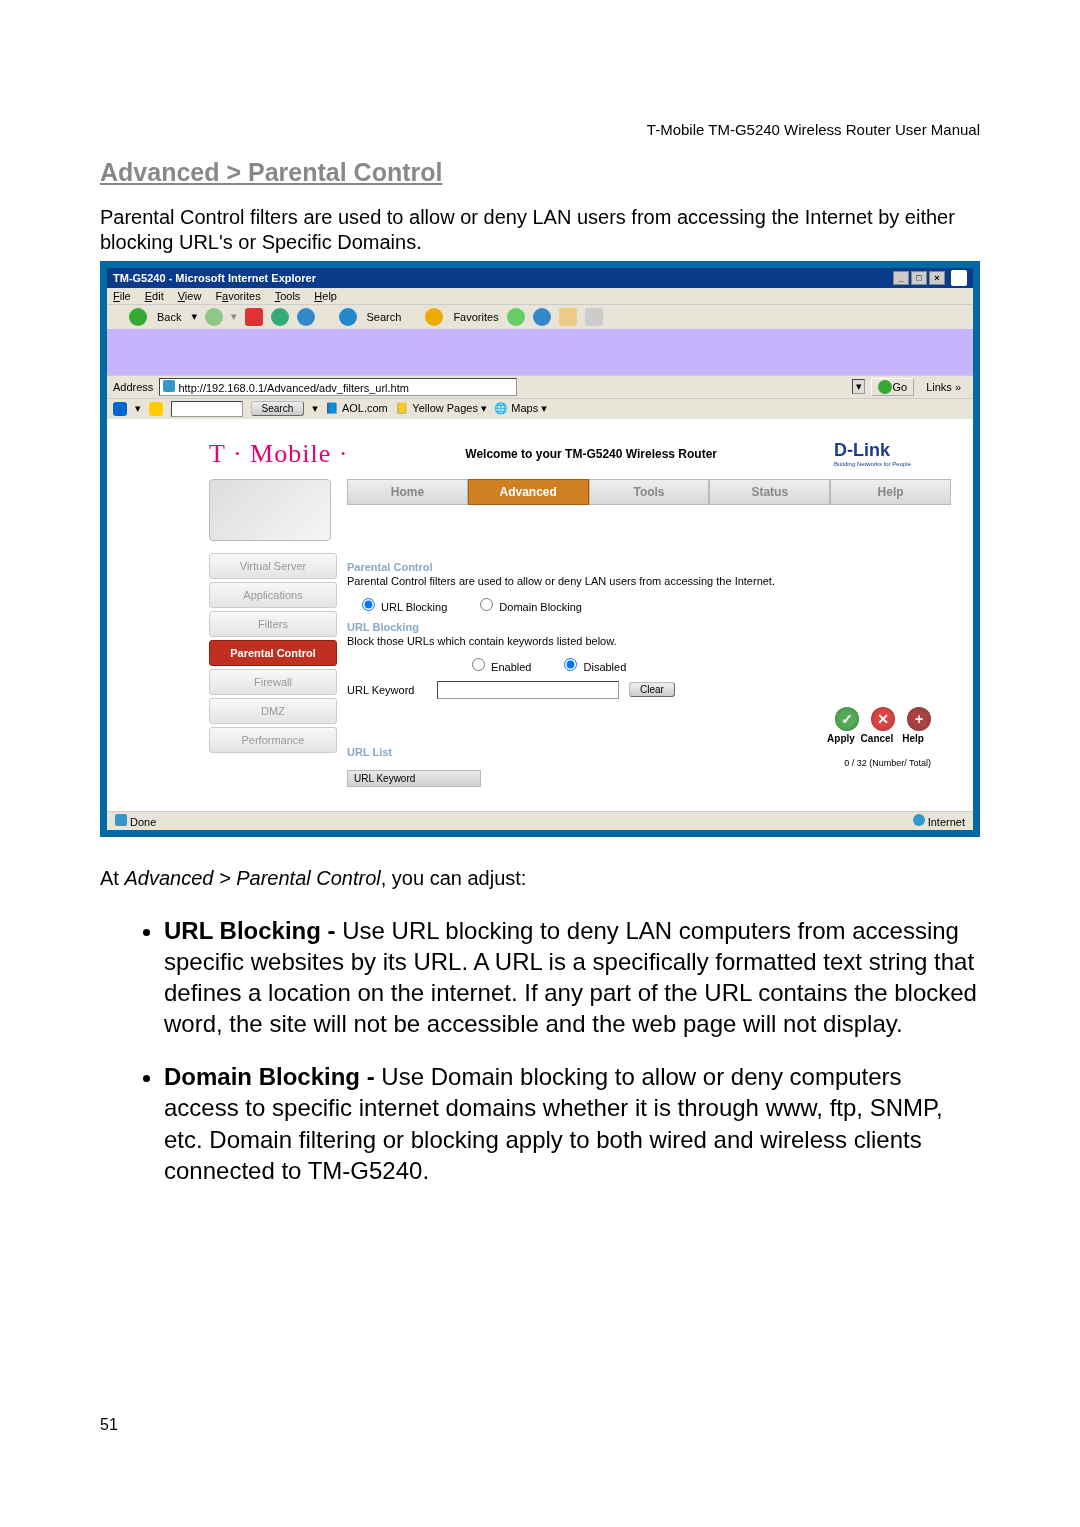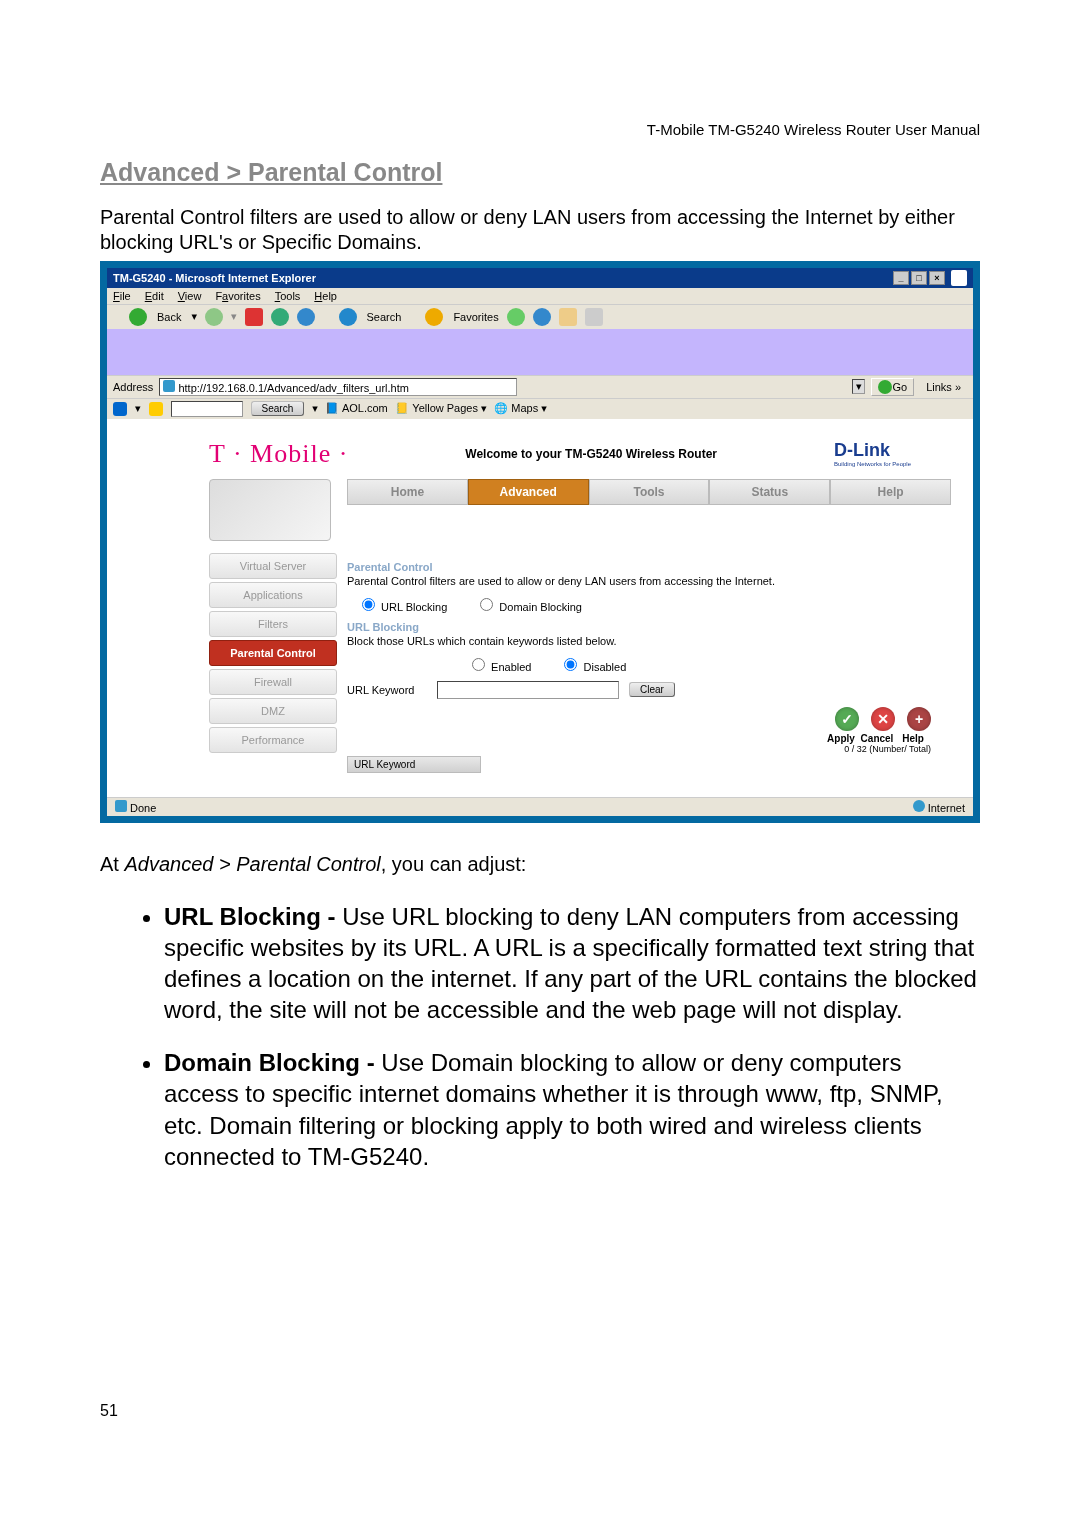--- a/index.html
+++ b/index.html
@@ -486,20 +486,21 @@
           <span class="cbtn cb-apply">✓</span>
           <span class="cbtn cb-cancel">✕</span>
           <span class="cbtn cb-help">+</span>
         </div>
         <div class="cbtn-labels">
           <span>Apply</span>
           <span>Cancel</span>
           <span>Help</span>
         </div>
 
+        <div class="subhead">URL List</div>
         <div class="count-text">0 / 32 (Number/ Total)</div>
         <div class="thcell">URL Keyword</div>
         <div style="height:16px"></div>
       </div>
     </div>
   </div>
 
   <div class="statusbar">
     <span>
       <span style="display:inline-block;width:12px;height:12px;background:#39c;border-radius:2px;"></span>

